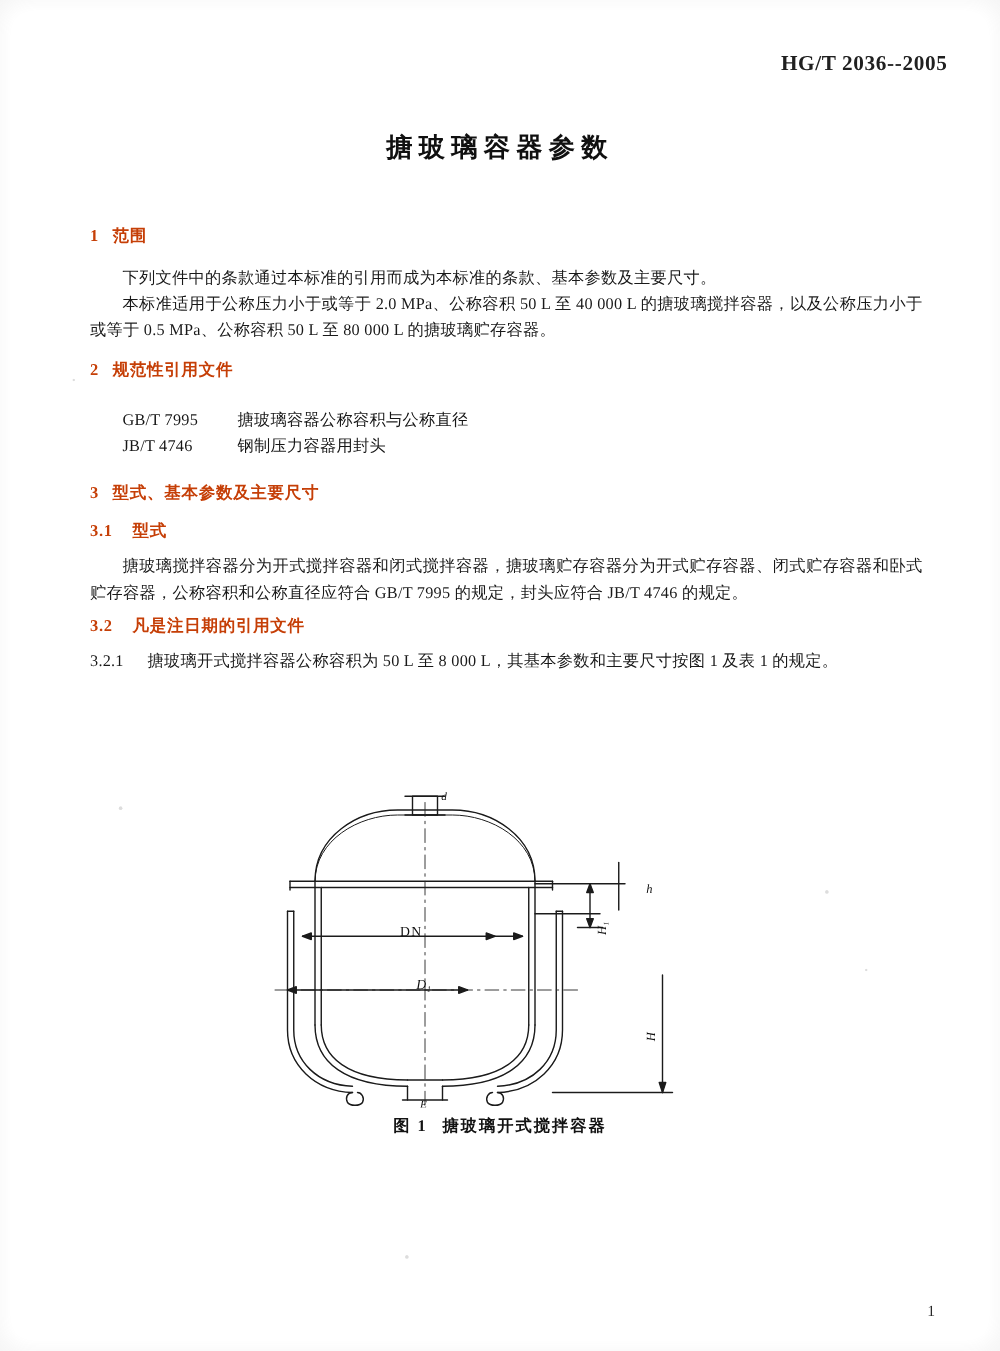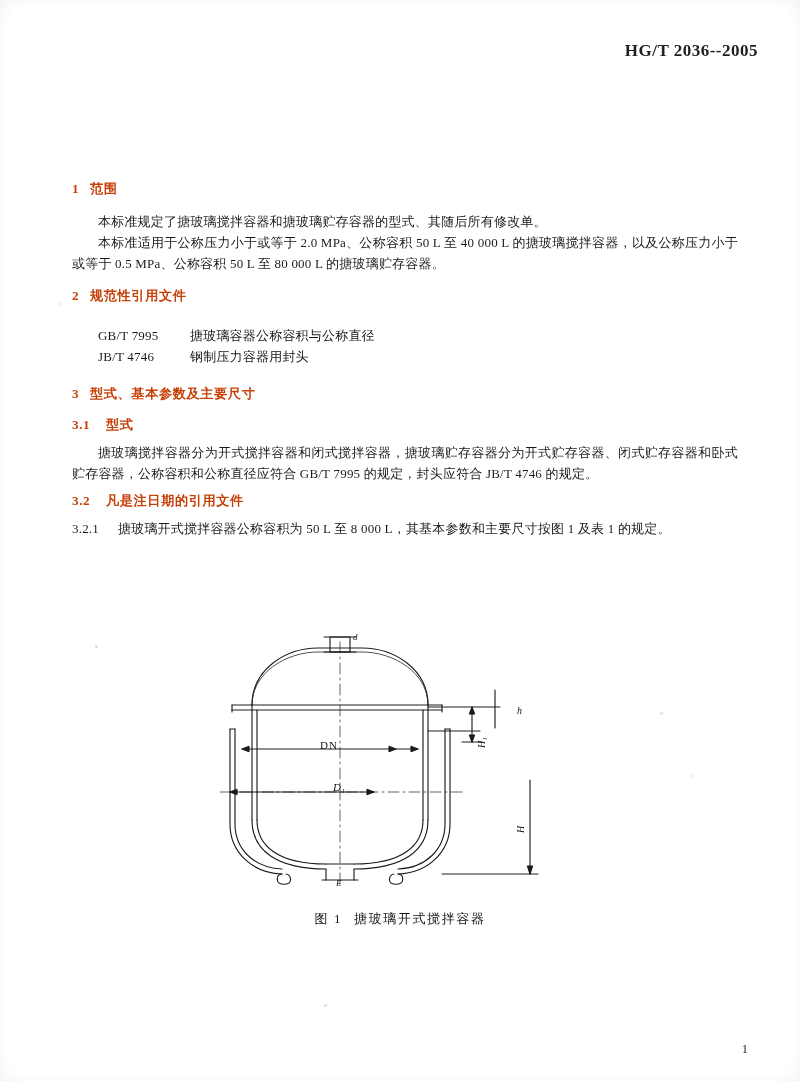--- a/index.html
+++ b/index.html
@@ -122,24 +122,24 @@
     position: absolute;
     left: 0;
     top: 628px;
     width: 800px;
   }
   .figure-svg {
     display: block;
     margin: 0 auto;
   }
   .figure-caption {
-    margin-top: 24px;
+    margin-top: 6px;
     text-align: center;
     font-size: 13px;
-    font-weight: 400;
+    font-weight: 700;
     letter-spacing: 1.6px;
     color: #171717;
   }
   .figure-caption .cap-num { margin-right: 12px; }
 
   
   .page-number {
     position: absolute;
     right: 52px;
     bottom: 24px;
@@ -148,28 +148,29 @@
   }
 </style>
 </head>
 <body>
 
 <div class="page">
 
 
   <div class="doc-header">HG/T 2036--2005</div>
 
+  <div class="doc-title">搪玻璃容器参数</div>
 
   <div class="body-text">
 
     <p class="clause-h">
       <span class="num">1</span><span>范围</span>
     </p>
     <div class="gap-m"></div>
-    <p class="para">本标准规定了搪玻璃搅拌容器和搪玻璃贮存容器的型式、其随后所有修改单。</p>
+    <p class="para">下列文件中的条款通过本标准的引用而成为本标准的条款、基本参数及主要尺寸。</p>
     <p class="para">本标准适用于公称压力小于或等于 2.0 MPa、公称容积 50 L 至 40 000 L 的搪玻璃搅拌容器，以及公称压力小于或等于 0.5 MPa、公称容积 50 L 至 80 000 L 的搪玻璃贮存容器。</p>
 
     <div class="gap-m"></div>
 
     <p class="clause-h">
       <span class="num">2</span><span>规范性引用文件</span>
     </p>
     <div class="gap-m"></div>
     <div class="gap-s"></div>
     <p class="ref-line">

